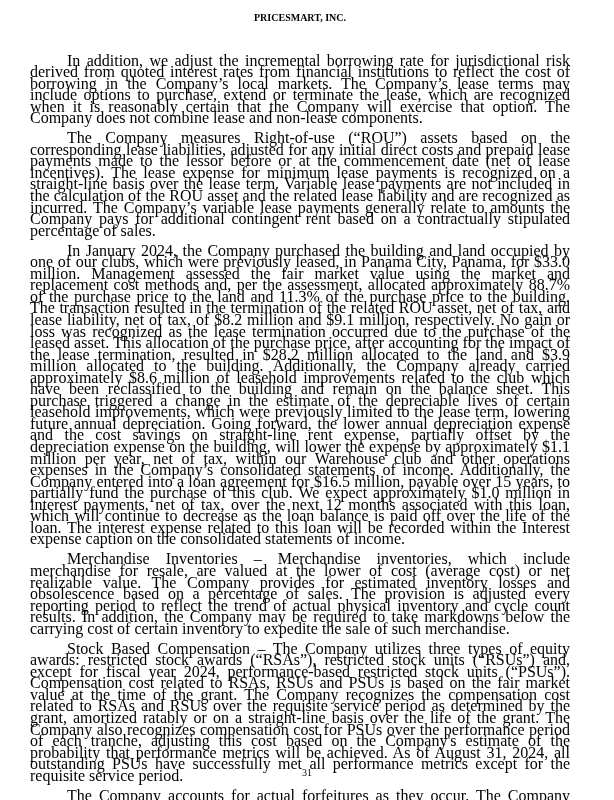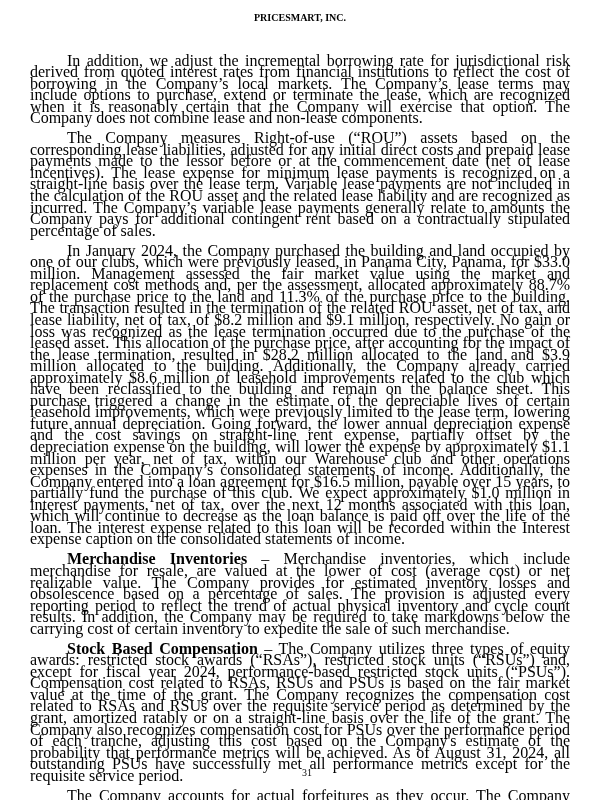--- a/index.html
+++ b/index.html
@@ -27,21 +27,21 @@
     margin-bottom: 30px;
   }
   .doc-body p.para {
     font-size: 16px;
     line-height: 11.55px;
     text-align: justify;
     text-indent: 37px;
     margin: 0 0 8.5px 0;
   }
   .doc-body p.para span.bold {
-    font-weight: bold;
+    font-weight: normal;
   }
   .doc-footer {
     position: absolute;
     left: 0;
     right: 0;
     bottom: 22px;
     text-align: center;
     font-size: 10px;
   }
 </style>

